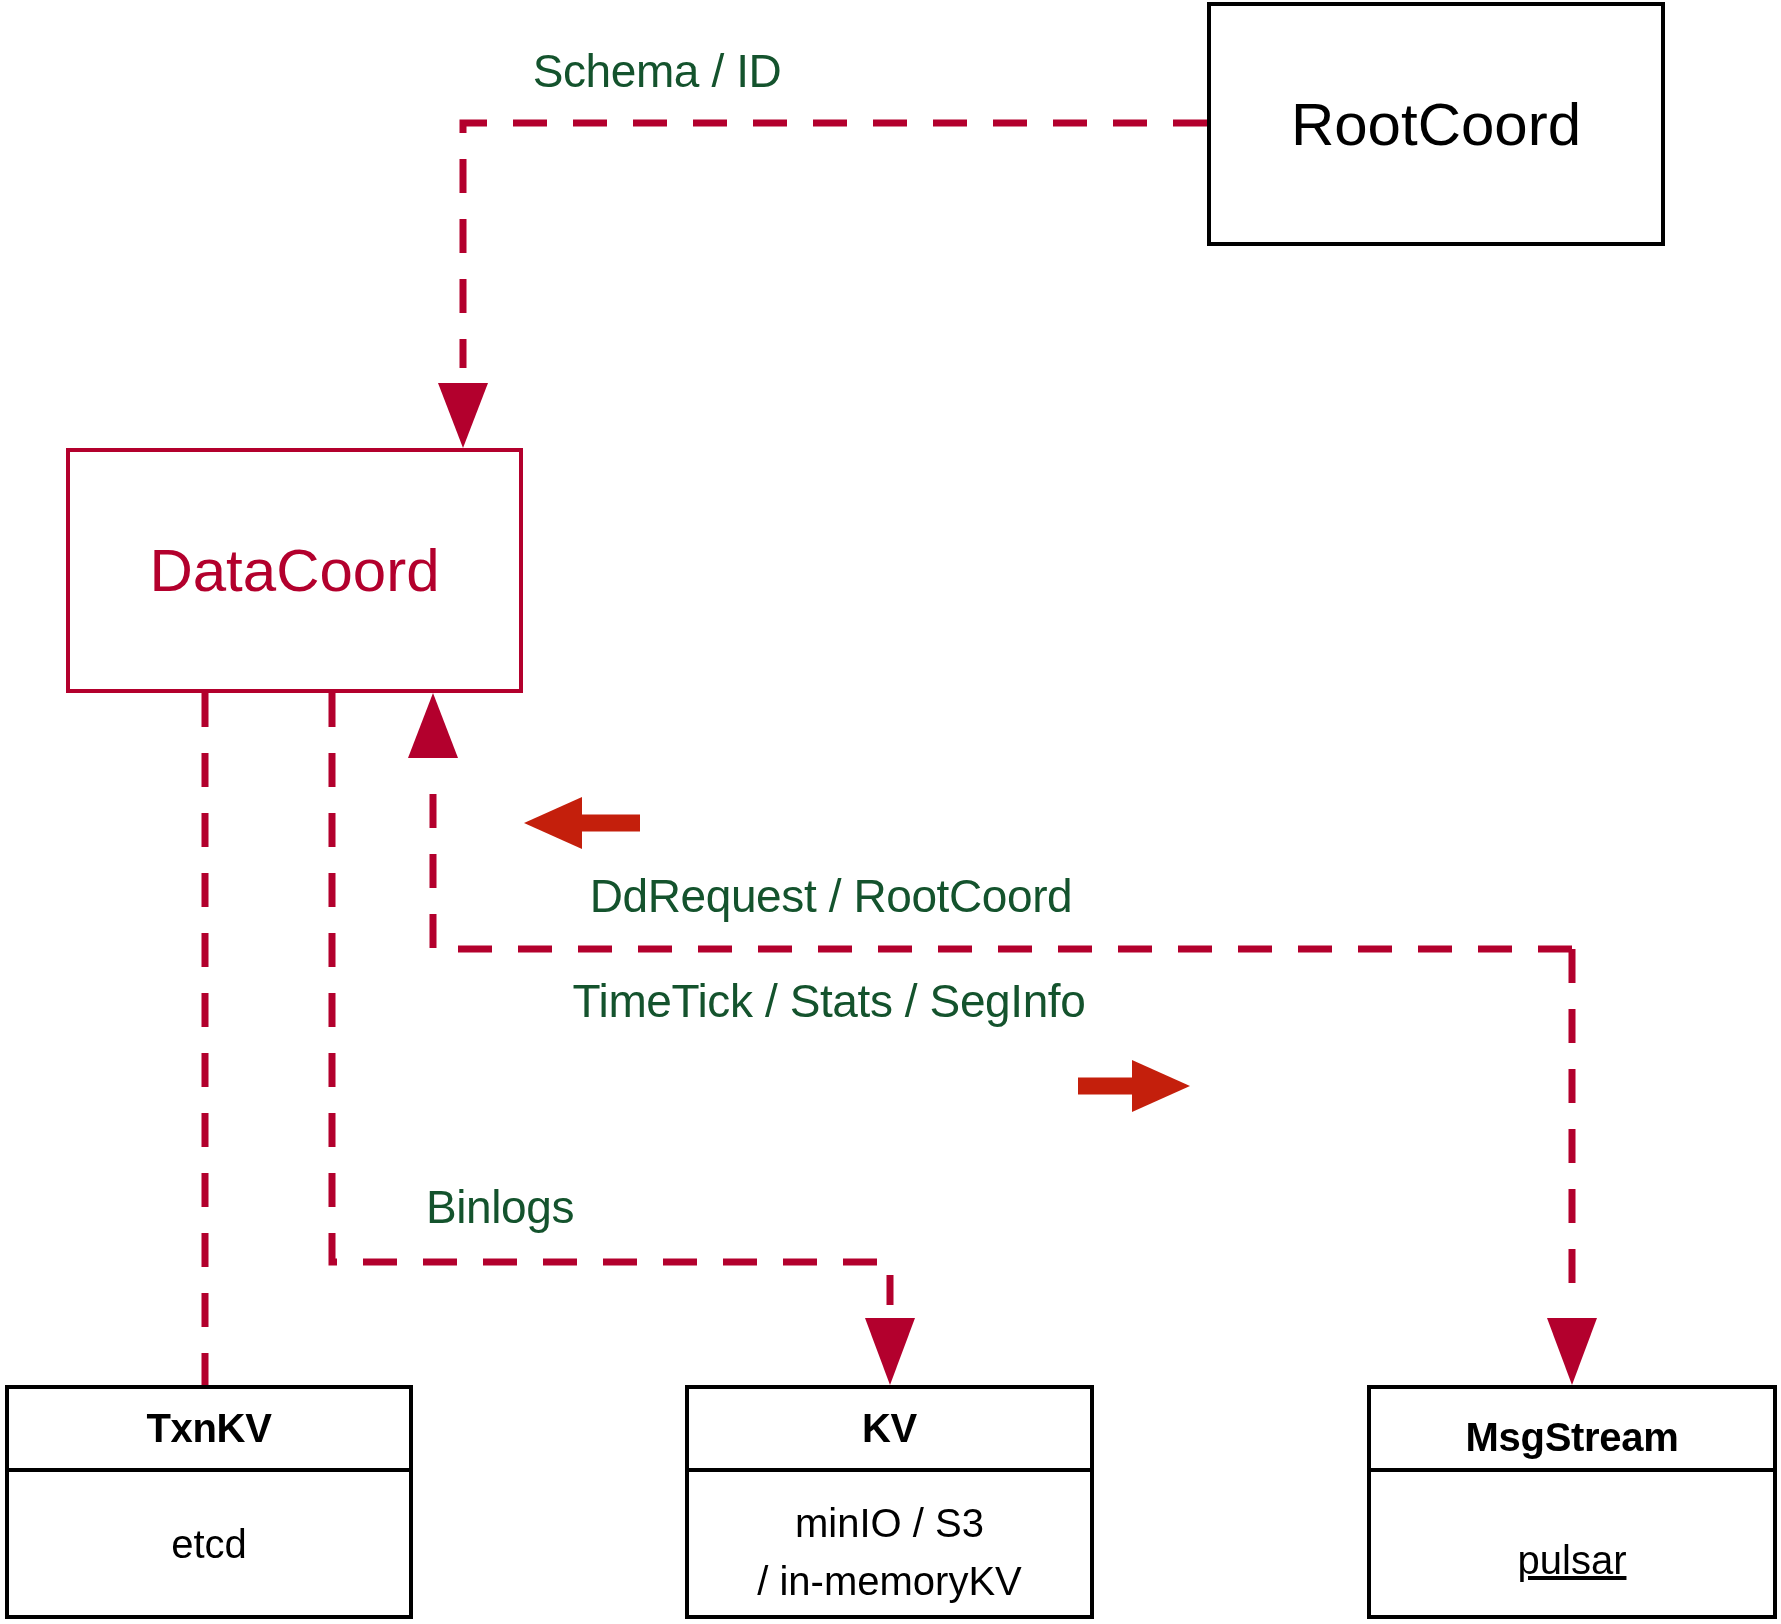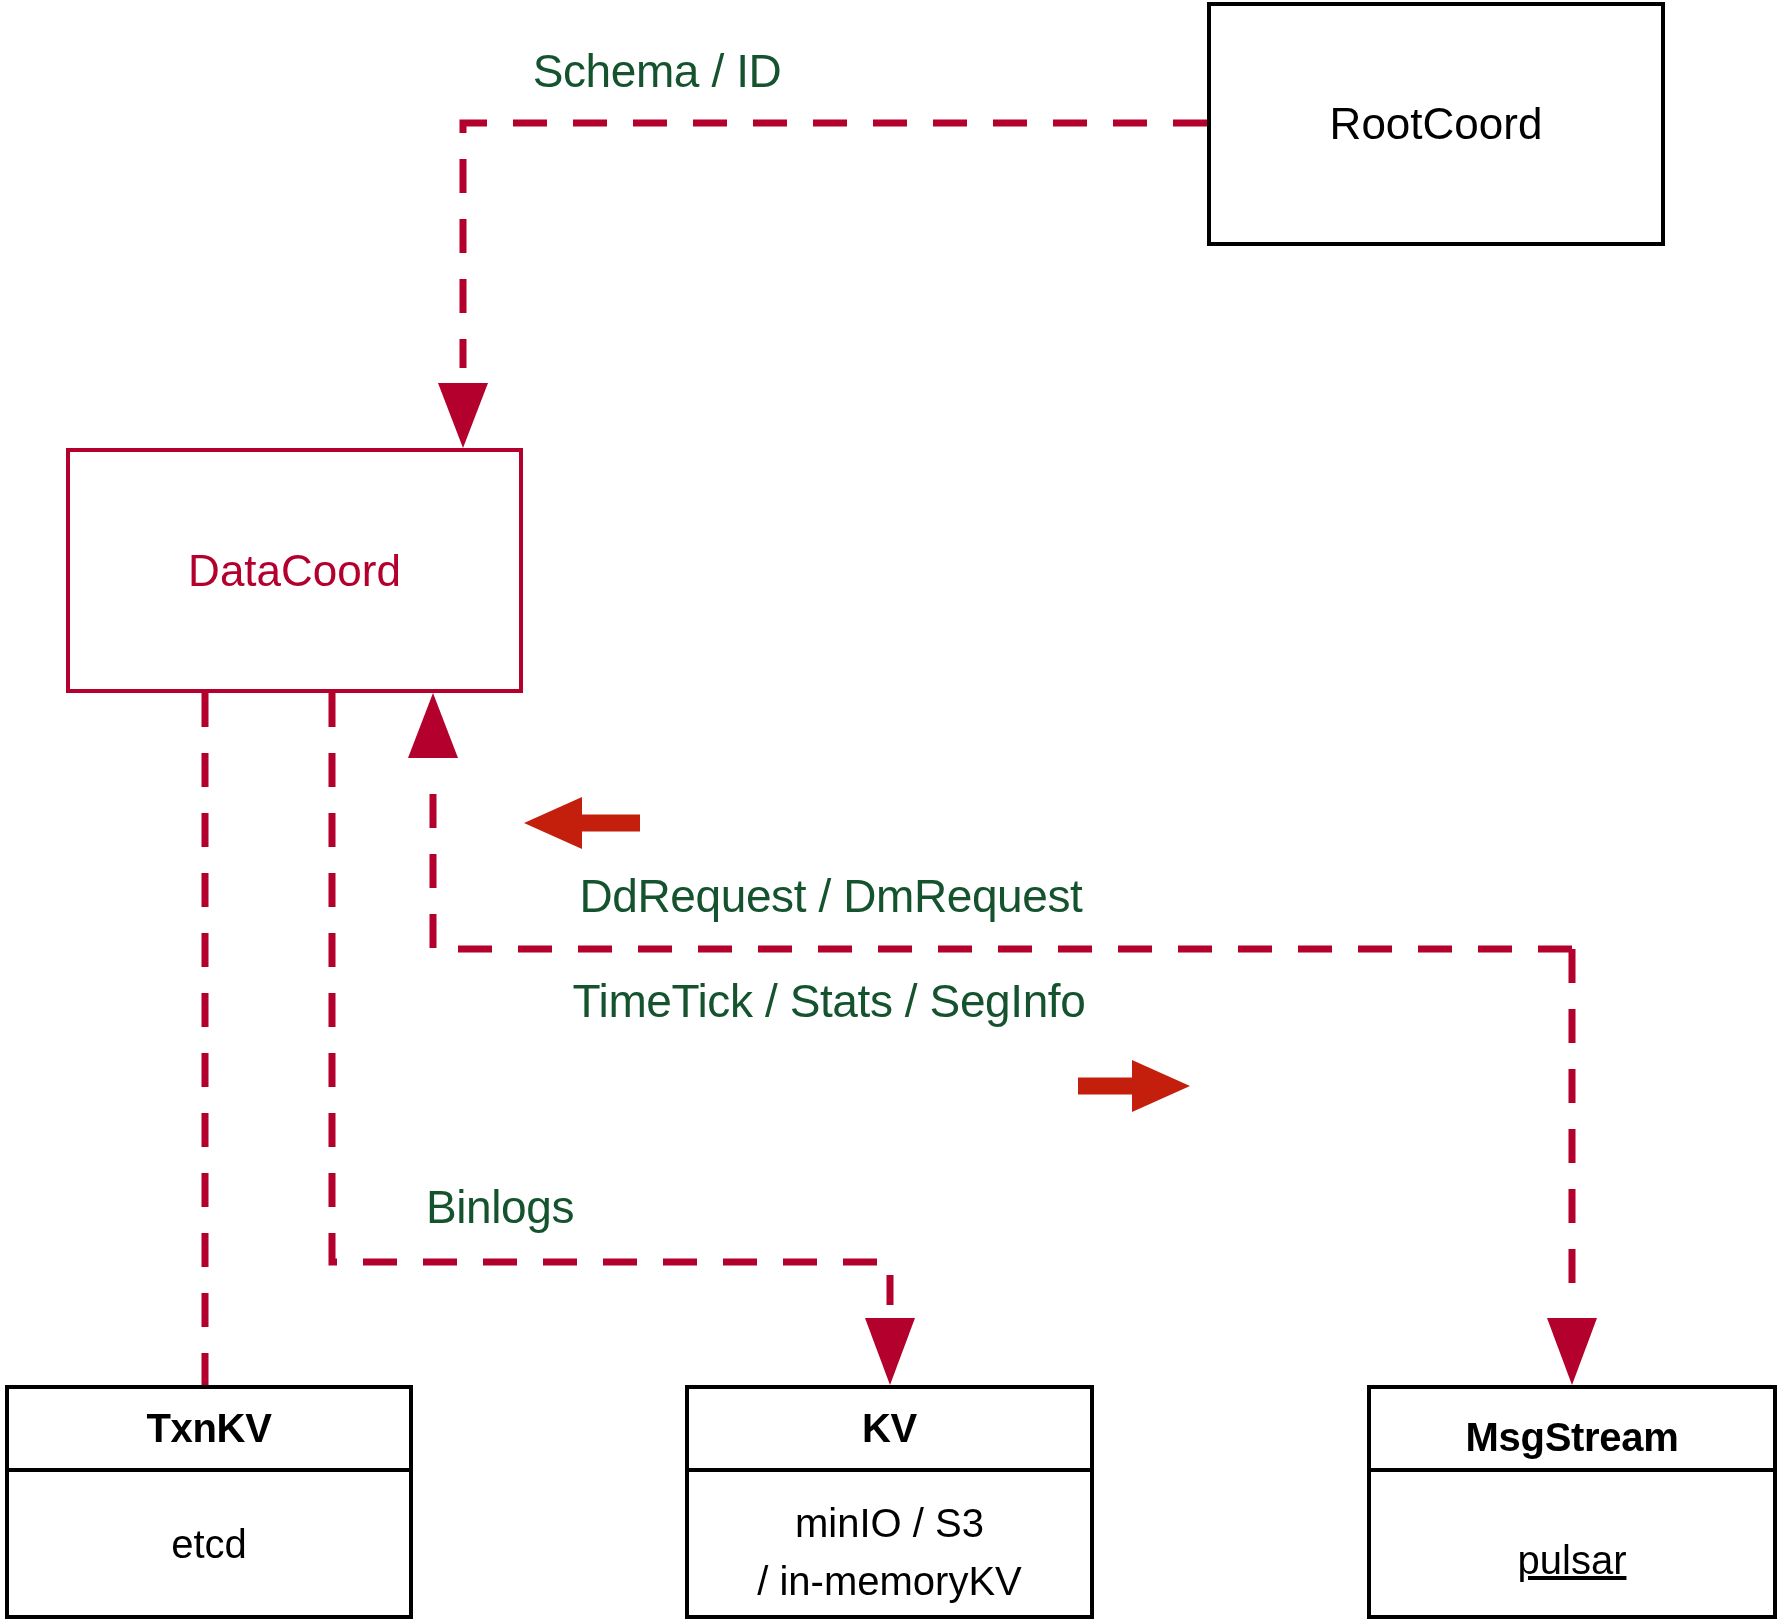--- a/index.html
+++ b/index.html
@@ -68,21 +68,21 @@
   }
   .node-single-label {
     position: absolute;
     left: 0;
     right: 0;
     top: 0;
     bottom: 0;
     display: flex;
     align-items: center;
     justify-content: center;
-    font-size: 44px;
+    font-size: 60px;
     color: #000000;
   }
   .node-single-label.red {
     color: #b3002d;
   }
   .edge-label {
     position: absolute;
     font-size: 46px;
     color: #14532d;
     white-space: nowrap;
@@ -160,19 +160,19 @@
   <div class="node node-black" style="left:1367px; top:1385px; width:410px; height:234px;">
     <div class="node-title" style="top:0; height:97px;">MsgStream</div>
     <div class="divider" style="top:79px;"></div>
     <div class="node-body" style="top:83px; height:175px;text-decoration:underline;">
       <span>pulsar</span>
     </div>
   </div>
 
   <div class="edge-label" style="left:657px; top:71px;">Schema / ID</div>
 
-  <div class="edge-label" style="left:831px; top:896px;">DdRequest / DmRequest</div>
+  <div class="edge-label" style="left:831px; top:896px;">DdRequest / RootCoord</div>
 
   <div class="edge-label" style="left:829px; top:1001px;">TimeTick / Stats / SegInfo</div>
 
   <div class="edge-label" style="left:500px; top:1207px;">Binlogs</div>
 
 </div>
 
 </body></html>

